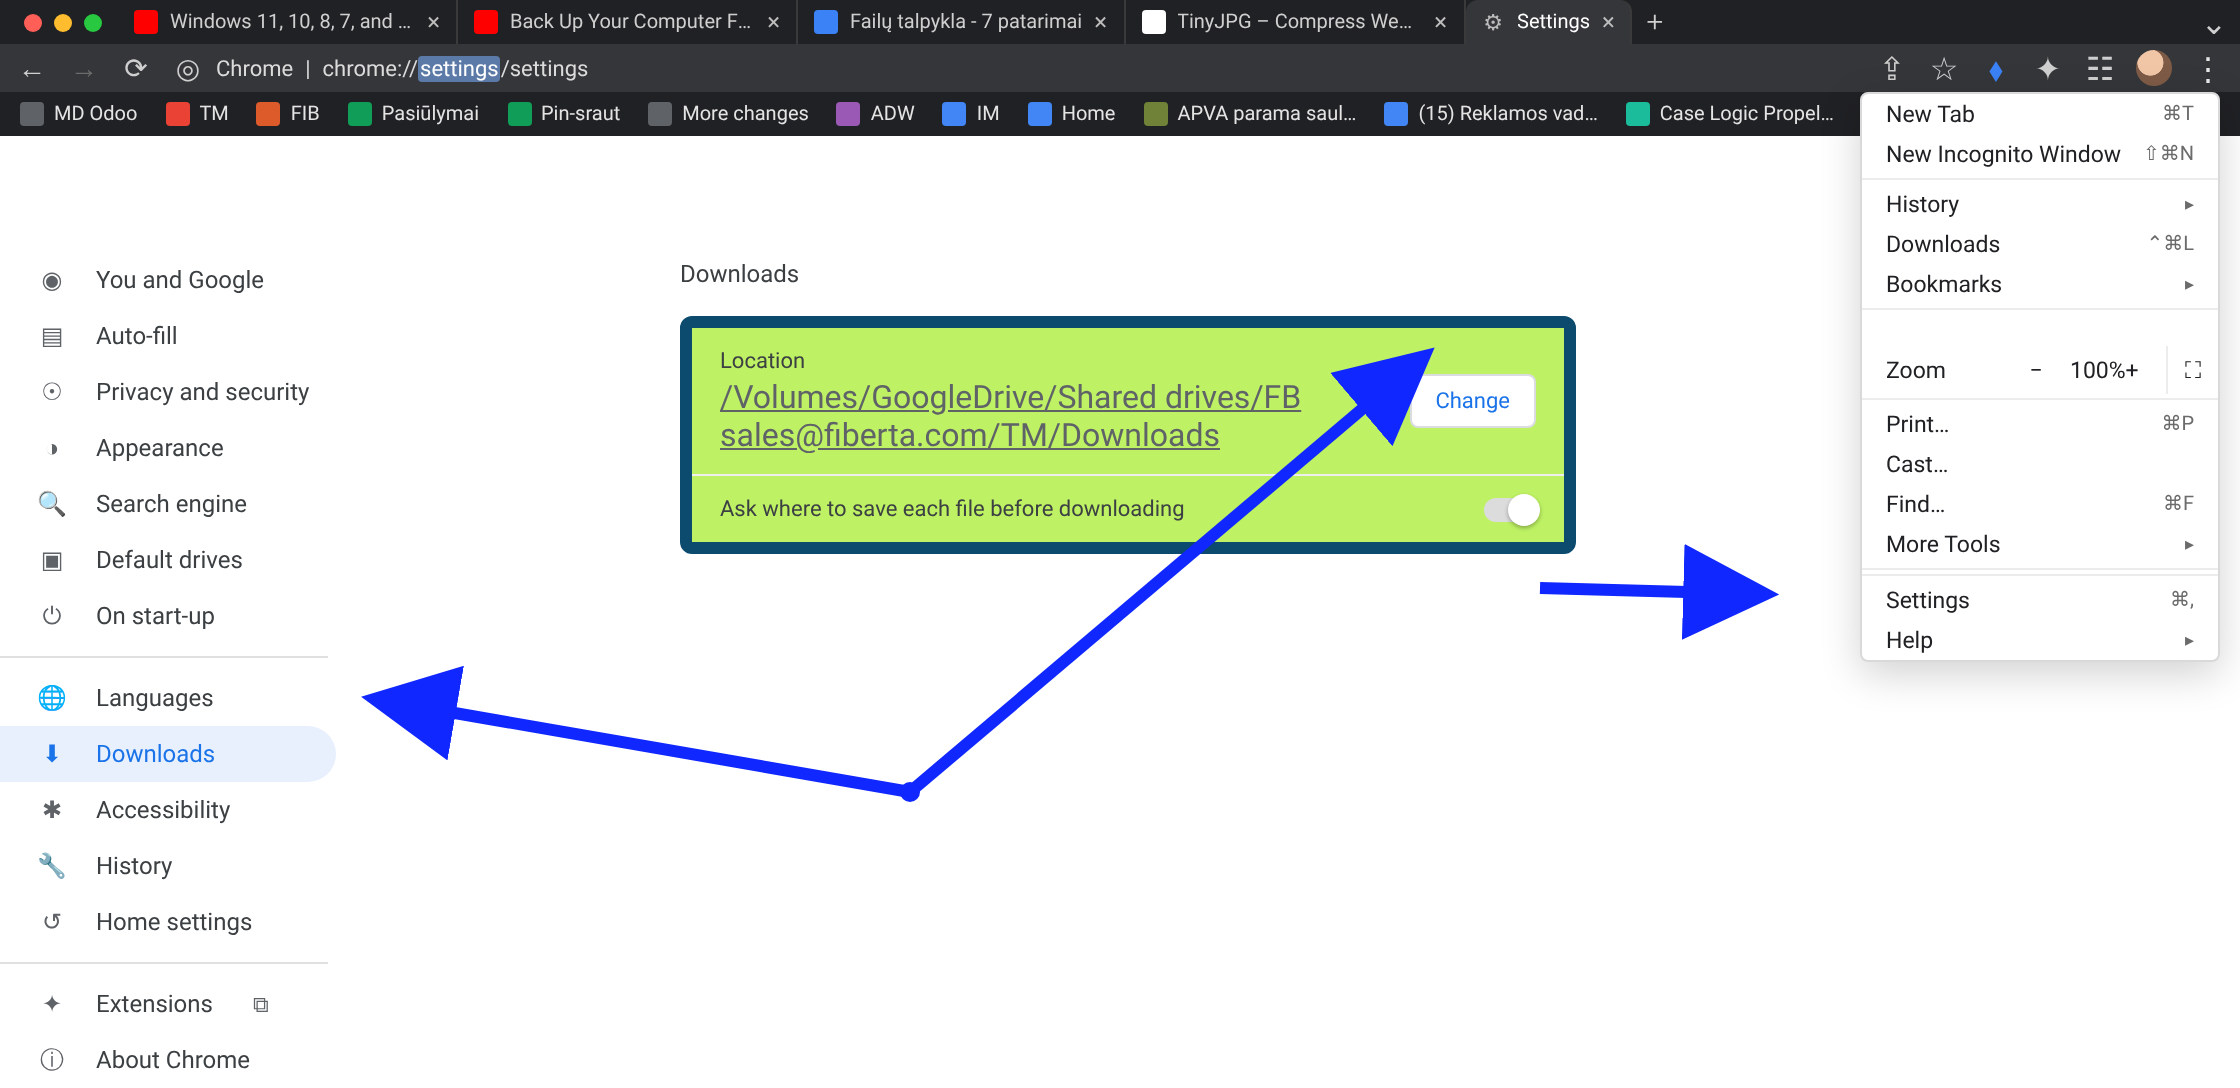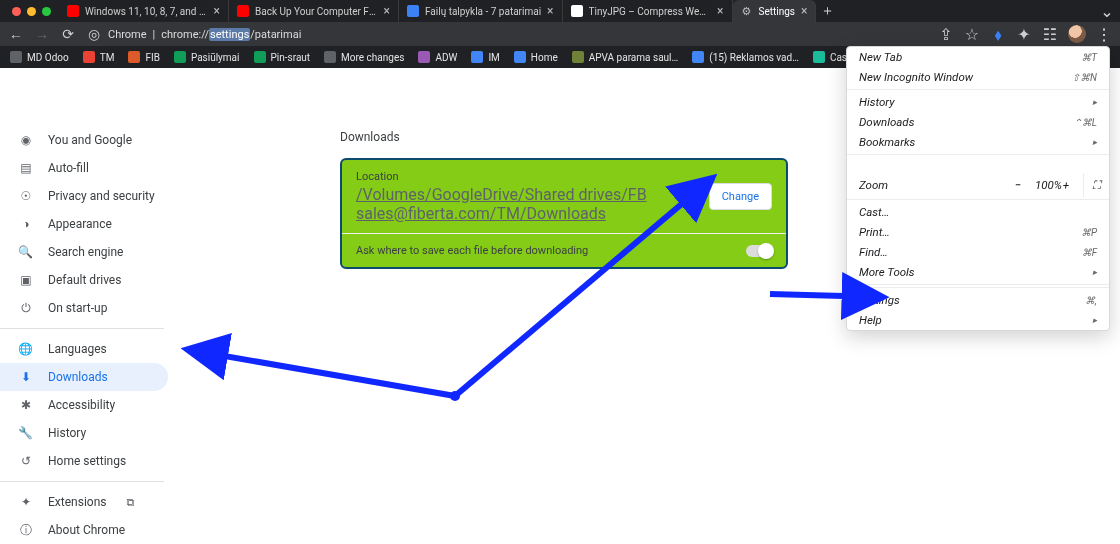--- a/index.html
+++ b/index.html
@@ -49,32 +49,32 @@
   .side-item { height:28px; display:flex; align-items:center; gap:14px; padding-left:18px; border-radius:0 14px 14px 0; margin-right:4px; cursor:pointer; }
   .side-item.active { background:#e8f0fe; color:#1a73e8; }
   .side-item .ic { width:16px; height:16px; display:flex; align-items:center; justify-content:center; color:#5f6368; }
   .side-item.active .ic { color:#1a73e8; }
   .side-sep { height:1px; background:#e0e0e0; margin:6px 8px 6px 0; }
   .ext-open { margin-left:6px; color:#5f6368; font-size:11px; }
 
   .main { flex:1; padding:62px 0 0 168px; }
   .main-inner { width:448px; margin-left:0; }
   .section-title { font-size:12px; color:#3c4043; margin-bottom:14px; }
-  .card { border:2px solid #0c4a6e; border-radius:6px; background:#84cc16; }
+  .card { border:6px solid #0c4a6e; border-radius:6px; background:#bef264; }
   .row { padding:10px 14px; display:flex; align-items:center; }
   .row + .row { border-top:1px solid #eee; }
   .row .col { flex:1; }
   .lbl11 { font-size:11px; color:#3c4043; }
   .val11 { font-size:16px; color:#5f6368; margin-top:2px;text-decoration:underline; }
   .btn-outline { border:1px solid #dadce0; background:#fff; color:#1a73e8; font-size:11px; padding:6px 12px; border-radius:4px; cursor:pointer; }
   .toggle { width:26px; height:12px; border-radius:10px; background:#dcdcdc; position:relative; }
   .toggle::after { content:""; position:absolute; right:-2px; top:-2px; width:16px; height:16px; border-radius:50%; background:#fff; box-shadow:0 1px 2px rgba(0,0,0,.3); }
 
   
-  .app-menu { position:absolute; top:46px; right:10px; width:264px; background:#fff; border:1px solid #d9d9d9; border-radius:4px; box-shadow:0 6px 20px rgba(0,0,0,.18); font-size:11.5px; color:#202124; z-index:10;font-style:italic; }
+  .app-menu { position:absolute; top:46px; right:10px; width:180px; background:#fff; border:1px solid #d9d9d9; border-radius:4px; box-shadow:0 6px 20px rgba(0,0,0,.18); font-size:11.5px; color:#202124; z-index:10; }
   .mrow { height:20px; display:flex; align-items:center; padding:0 12px; justify-content:space-between; cursor:pointer; }
   .mrow .sc { color:#6b6b6b; font-size:10px; }
   .mrow .caret { color:#6b6b6b; font-size:9px; }
   .msep { height:1px; background:#ececec; margin:2px 0; }
   .mrow.zoom { height:24px;margin-top:18px; }
   .zoom-ctrl { display:flex; align-items:center; gap:10px; }
   .zoom-ctrl span { width:14px; text-align:center; }
   .fs-btn { border-left:1px solid #ececec; height:24px; width:26px; display:flex; align-items:center; justify-content:center; margin-right:-12px; }
   .mrow.edit { height:24px; padding-right:0; }
   .edit-btn { height:24px; width:44px; border-left:1px solid #ececec; display:flex; align-items:center; justify-content:center; font-size:11px; }
@@ -124,21 +124,21 @@
 
 <div class="toolbar">
   <div class="nav-icn">←</div>
   <div class="nav-icn disabled">→</div>
   <div class="nav-icn">⟳</div>
   <div class="omnibox">
     <span class="nav-icn">◎</span>
     <span class="lbl">Chrome</span>
     <span>|</span>
     <span class="path">
-      <span>chrome://</span><span class="sel">settings</span><span>/patarimai</span>
+      <span>chrome://</span><span class="sel">settings</span><span>/settings</span>
     </span>
   </div>
   <div class="toolbar-right">
     <div class="ic">⇪</div>
     <div class="ic" style="color:#cfcfcf">☆</div>
     <div class="ic" style="color:#3b82f6">⬧</div>
     <div class="ic">✦</div>
     <div class="ic">☷</div>
     <div class="avatar"></div>
     <div class="ic kebab">⋮</div>
@@ -325,25 +325,25 @@
     <span>Zoom</span>
     <div class="zoom-ctrl">
       <span>−</span>
       <span>100%</span>
       <span>+</span>
       <div class="fs-btn">⛶</div>
     </div>
   </div>
   <div class="msep"></div>
   <div class="mrow">
-      <span>Cast…</span>
-    </div>
-  <div class="mrow">
       <span>Print…</span>
       <span class="sc">⌘P</span>
+    </div>
+  <div class="mrow">
+      <span>Cast…</span>
     </div>
   <div class="mrow">
       <span>Find…</span>
       <span class="sc">⌘F</span>
     </div>
   <div class="mrow">
       <span>More Tools</span>
       <span class="caret">▸</span>
     </div>
   <div class="msep"></div>

